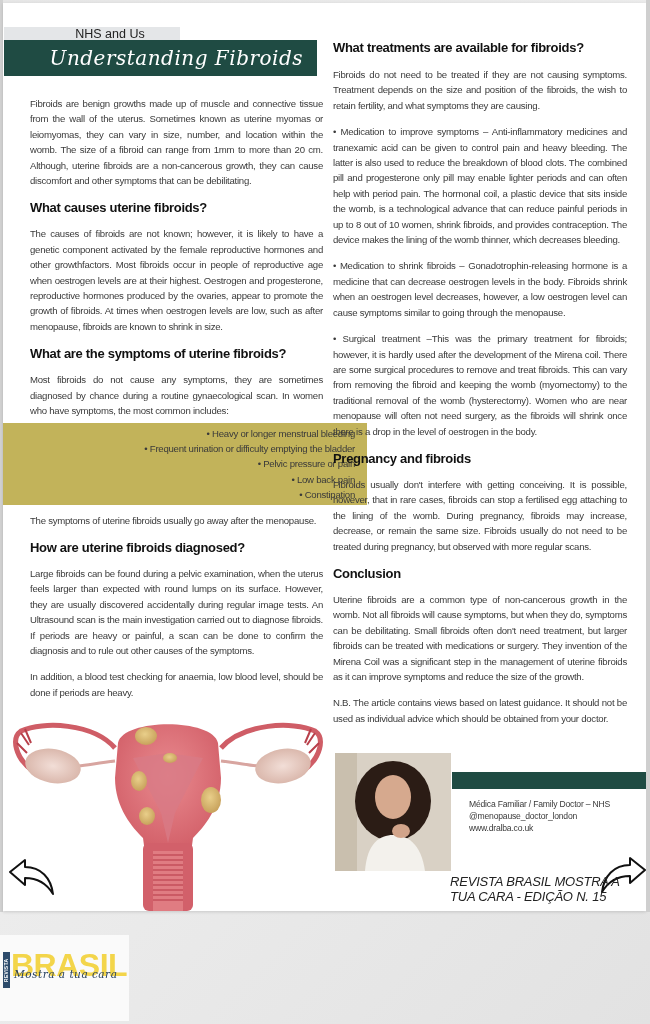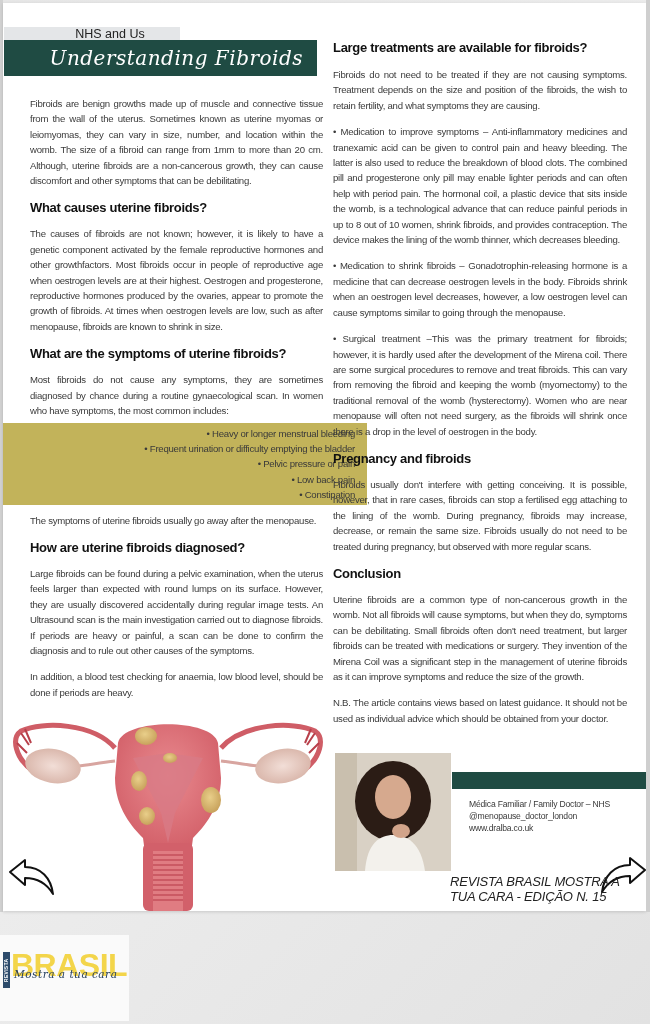--- a/index.html
+++ b/index.html
@@ -140,21 +140,21 @@
       <li>• Low back pain</li>
       <li>• Constipation</li>
     </ul>
     <p>The symptoms of uterine fibroids usually go away after the menopause.</p>
     <h2>How are uterine fibroids diagnosed?</h2>
     <p>Large fibroids can be found during a pelvic examination, when the uterus feels larger than expected with round lumps on its surface. However, they are usually discovered accidentally during regular image tests. An Ultrasound scan is the main investigation carried out to diagnose fibroids. If periods are heavy or painful, a scan can be done to confirm the diagnosis and to rule out other causes of the symptoms.</p>
     <p>In addition, a blood test checking for anaemia, low blood level, should be done if periods are heavy.</p>
   </div>
 
   <div class="col col-right">
-    <h2 style="margin-bottom:11px;">Large treatments are available for fibroids?</h2>
+    <h2 style="margin-bottom:11px;">What treatments are available for fibroids?</h2>
     <p>Fibroids do not need to be treated if they are not causing symptoms. Treatment depends on the size and position of the fibroids, the wish to retain fertility, and what symptoms they are causing.</p>
     <p>• Medication to improve symptoms – Anti-inflammatory medicines and tranexamic acid can be given to control pain and heavy bleeding. The latter is also used to reduce the breakdown of blood clots. The combined pill and progesterone only pill may enable lighter periods and can often help with period pain. The hormonal coil, a plastic device that sits inside the womb, is a technological advance that can reduce painful periods in up to 8 out of 10 women, shrink fibroids, and provides contraception. The device makes the lining of the womb thinner, which decreases bleeding.</p>
     <p>• Medication to shrink fibroids – Gonadotrophin-releasing hormone is a medicine that can decrease oestrogen levels in the body. Fibroids shrink when an oestrogen level decreases, however, a low oestrogen level can cause symptoms similar to going through the menopause.</p>
     <p>• Surgical treatment –This was the primary treatment for fibroids; however, it is hardly used after the development of the Mirena coil. There are some surgical procedures to remove and treat fibroids. This can vary from removing the fibroid and keeping the womb (myomectomy) to the traditional removal of the womb (hysterectomy). Women who are near menopause will often not need surgery, as the fibroids will shrink once there is a drop in the level of oestrogen in the body.</p>
     <h2>Pregnancy and fibroids</h2>
     <p>Fibroids usually don't interfere with getting conceiving. It is possible, however, that in rare cases, fibroids can stop a fertilised egg attaching to the lining of the womb. During pregnancy, fibroids may increase, decrease, or remain the same size. Fibroids usually do not need to be treated during pregnancy, but observed with more regular scans.</p>
     <h2>Conclusion</h2>
     <p>Uterine fibroids are a common type of non-cancerous growth in the womb. Not all fibroids will cause symptoms, but when they do, symptoms can be debilitating. Small fibroids often don't need treatment, but larger fibroids can be treated with medications or surgery. They invention of the Mirena Coil was a significant step in the management of uterine fibroids as it can improve symptoms and reduce the size of the growth.</p>
     <p>N.B. The article contains views based on latest guidance. It should not be used as individual advice which should be obtained from your doctor.</p>
   </div>

